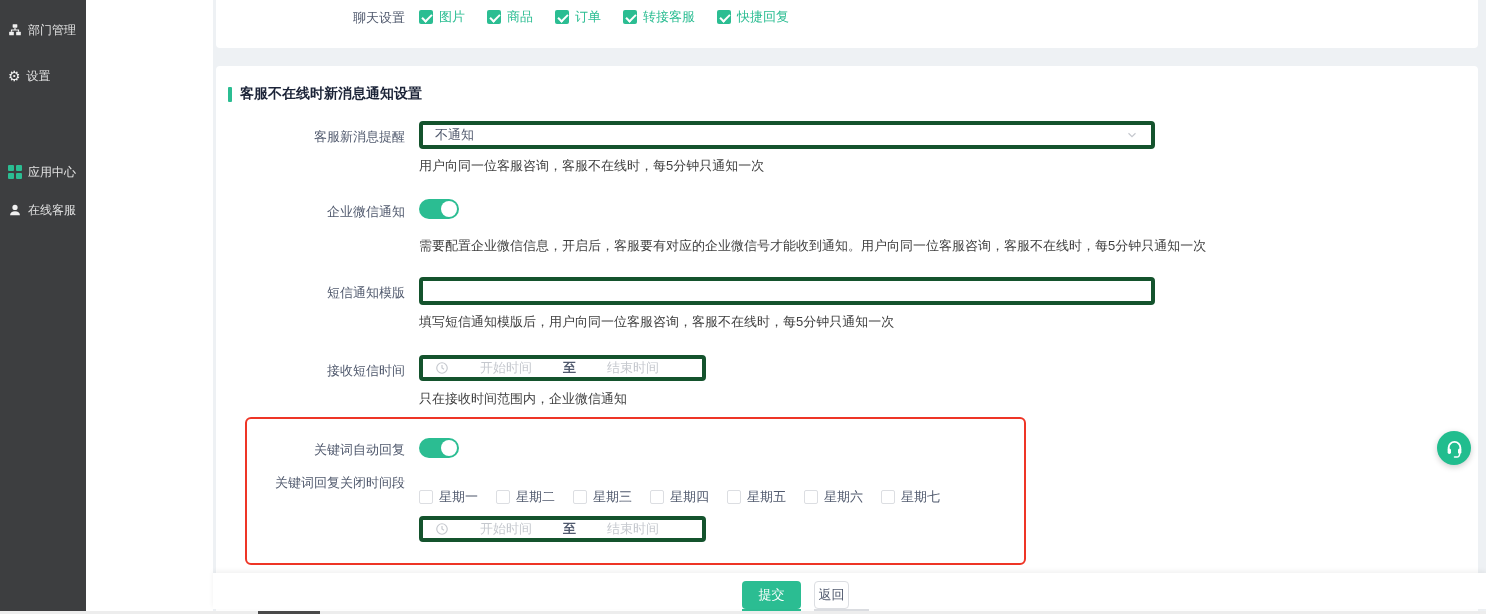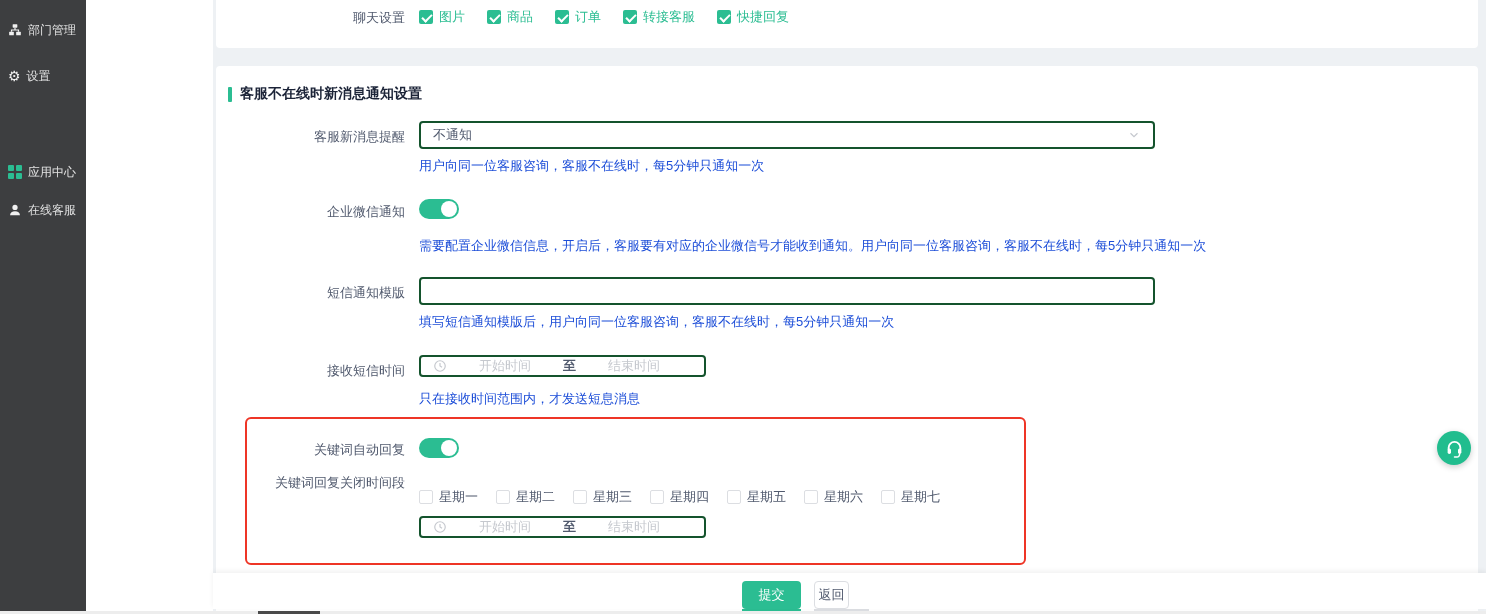--- a/index.html
+++ b/index.html
@@ -16,22 +16,22 @@
   
   .side-item { left:0; width:86px; height:18px; display:flex; align-items:center;
                gap:6px; padding-left:8px; color:#e3e3e3; font-size:12px; cursor:pointer; z-index:2;}
   .side-item svg { flex:0 0 auto; }
   .gear-glyph { font-size:14px; line-height:14px; color:#f0f0f0; }
   .grid-ic { display:grid; grid-template-columns:6px 6px; grid-template-rows:6px 6px; gap:2px; }
   .grid-ic b { background:#2bbd92; border-radius:1px; }
   
   .lbl { left:216px; width:189px; text-align:right; font-size:13px; color:#515a6e;
          white-space:nowrap; z-index:3;padding-left:44px; }
-  .help { left:419px; font-size:13px; color:#1d4ed8; white-space:nowrap; z-index:3; }
-  .ctl { border:2px solid #14532d; border-radius:4px; background:#fff; z-index:3; }
+  .help { left:419px; font-size:13px; color:#404040; white-space:nowrap; z-index:3; }
+  .ctl { border:4px solid #14532d; border-radius:4px; background:#fff; z-index:3; }
   .sel-text { font-size:13px; color:#515a6e; }
   .ph { font-size:13px; color:#c5c8ce; }
   .sep { font-size:13px; color:#515a6e; font-weight:bold; }
   .toggle { width:40px; height:20px; border-radius:10px; background:#2bbd92; z-index:3; cursor:pointer; }
   .toggle::after { content:""; position:absolute; right:2px; top:2px; width:16px; height:16px;
                    border-radius:50%; background:#fff; }
   .cb { width:14px; height:14px; border-radius:2px; position:relative; flex:0 0 auto; cursor:pointer; }
   .cb.on { background:#2bbd92; }
   .cb.on::after { content:""; position:absolute; left:4.5px; top:1.5px; width:4px; height:8px;
                   border:solid #fff; border-width:0 2px 2px 0; transform:rotate(45deg); }
@@ -164,21 +164,21 @@
 <div class="abs lbl" style="top:362px">接收短信时间</div>
 <div class="abs ctl time-range" id="time1">
   <svg width="14" height="14" viewBox="0 0 24 24">
       <circle cx="12" cy="12" r="9" stroke="#c5c8ce" stroke-width="2" fill="none"></circle>
       <path d="M12 7v5l3.5 2" stroke="#c5c8ce" stroke-width="2" fill="none"></path>
     </svg>
   <span class="ph t-slot">开始时间</span>
   <span class="sep">至</span>
   <span class="ph t-slot">结束时间</span>
 </div>
-<div class="abs help" style="top:390px">只在接收时间范围内，才发送短息消息</div>
+<div class="abs help" style="top:390px">只在接收时间范围内，企业微信通知</div>
 
 <div class="abs" id="red-box"></div>
 
 <div class="abs lbl" style="top:441px">关键词自动回复</div>
 <div class="abs toggle" style="left:419px; top:438px"></div>
 
 <div class="abs lbl" style="top:474px">关键词回复关闭时间段</div>
 <div class="abs" id="weekdays">
   <span class="chk-group">
       <span class="cb off"></span>

